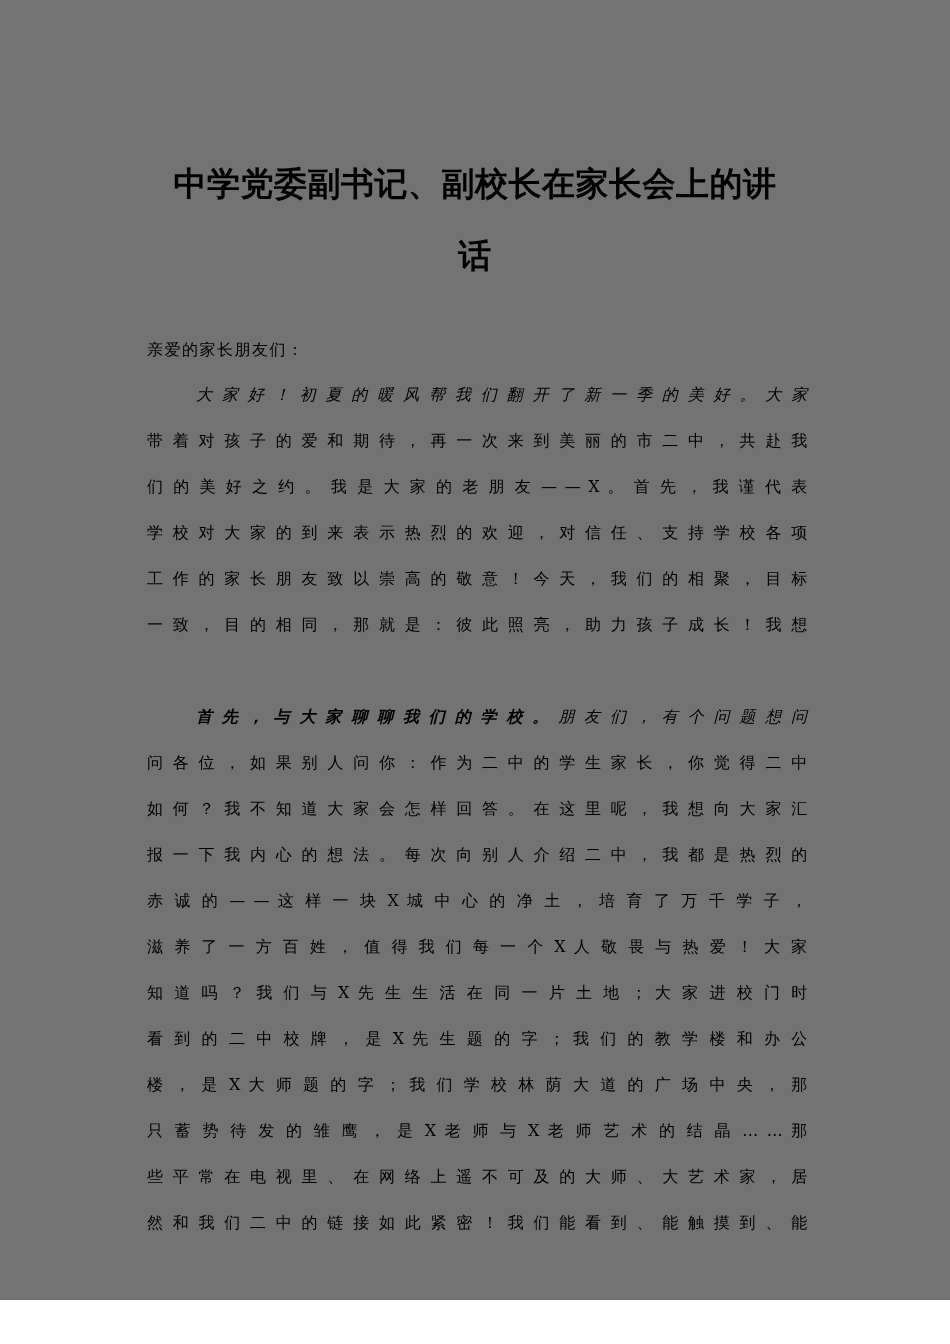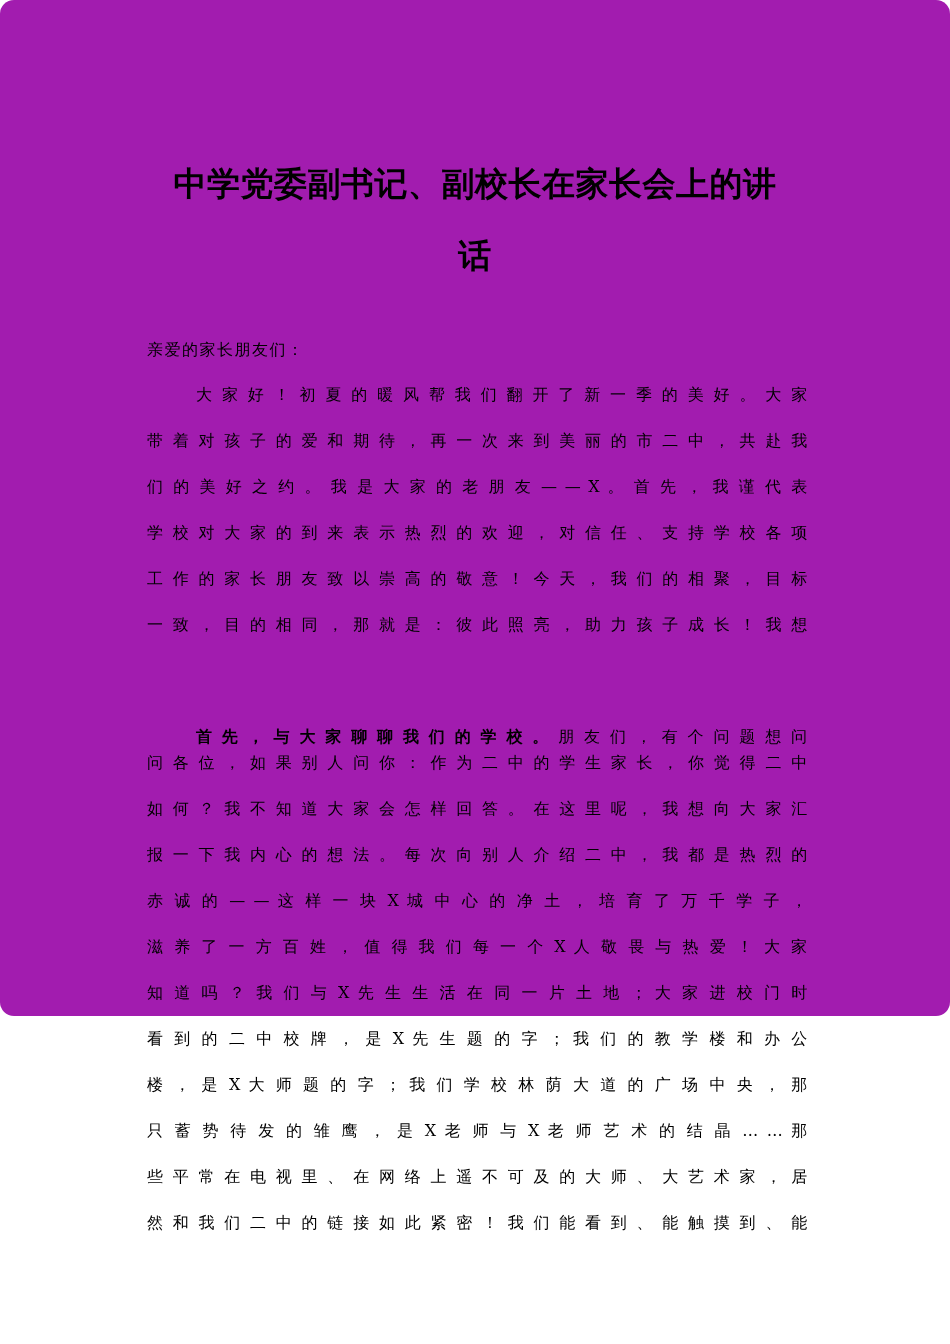--- a/index.html
+++ b/index.html
@@ -1,46 +1,46 @@
 <!DOCTYPE html>
 <html><head>
 <meta charset="utf-8">
 <style>
   html, body { margin:0; padding:0; background:#ffffff; }
   body { width:950px; height:1344px; position:relative; overflow:hidden;
          font-family: "DejaVu Serif", "Liberation Serif", serif; color:#000; }
-  .page { position:absolute; left:0; top:0; width:950px; height:1016px; background:#a21caf;border-radius:14px; }
+  .page { position:absolute; left:0; top:0; width:950px; height:1300px; background:#737373; }
   .title { position:absolute; left:140px; width:670px; text-align:center;
            font-weight:bold; font-size:33px; line-height:40px; letter-spacing:0.5px; }
   .title.l1 { top:164px; }
   .title.l2 { top:236px; }
   .line { position:absolute; left:147px; width:660px; height:30px;
           font-size:16px; line-height:30px; white-space:nowrap;
           letter-spacing:14.4px; }
   .line.just { text-align:justify; text-align-last:justify; letter-spacing:0; }
-  .indent { padding-left:49px; width:611px; }
+  .indent { padding-left:49px; width:611px;font-style:italic; }
   .b { font-weight:bold; }
 </style>
 </head>
 <body>
 
 <div class="page">
   <div class="title l1">中学党委副书记、副校长在家长会上的讲</div>
   <div class="title l2">话</div>
 
   <div class="line" style="top:335px;letter-spacing:1.5px">亲爱的家长朋友们：</div>
 
   <div class="line just indent" style="top: 380px; word-spacing: 0px;"><span>大</span> <span>家</span> <span>好</span> <span>！</span> <span>初</span> <span>夏</span> <span>的</span> <span>暖</span> <span>风</span> <span>帮</span> <span>我</span> <span>们</span> <span>翻</span> <span>开</span> <span>了</span> <span>新</span> <span>一</span> <span>季</span> <span>的</span> <span>美</span> <span>好</span> <span>。</span> <span>大</span> <span>家</span> </div>
   <div class="line just" style="top: 426px; word-spacing: 0px;"><span>带</span> <span>着</span> <span>对</span> <span>孩</span> <span>子</span> <span>的</span> <span>爱</span> <span>和</span> <span>期</span> <span>待</span> <span>，</span> <span>再</span> <span>一</span> <span>次</span> <span>来</span> <span>到</span> <span>美</span> <span>丽</span> <span>的</span> <span>市</span> <span>二</span> <span>中</span> <span>，</span> <span>共</span> <span>赴</span> <span>我</span> </div>
   <div class="line just" style="top: 472px; word-spacing: 0px;"><span>们</span> <span>的</span> <span>美</span> <span>好</span> <span>之</span> <span>约</span> <span>。</span> <span>我</span> <span>是</span> <span>大</span> <span>家</span> <span>的</span> <span>老</span> <span>朋</span> <span>友</span> <span>—</span> <span>—</span> <span>X</span> <span>。</span> <span>首</span> <span>先</span> <span>，</span> <span>我</span> <span>谨</span> <span>代</span> <span>表</span> </div>
   <div class="line just" style="top: 518px; word-spacing: 0px;"><span>学</span> <span>校</span> <span>对</span> <span>大</span> <span>家</span> <span>的</span> <span>到</span> <span>来</span> <span>表</span> <span>示</span> <span>热</span> <span>烈</span> <span>的</span> <span>欢</span> <span>迎</span> <span>，</span> <span>对</span> <span>信</span> <span>任</span> <span>、</span> <span>支</span> <span>持</span> <span>学</span> <span>校</span> <span>各</span> <span>项</span> </div>
   <div class="line just" style="top: 564px; word-spacing: 0px;"><span>工</span> <span>作</span> <span>的</span> <span>家</span> <span>长</span> <span>朋</span> <span>友</span> <span>致</span> <span>以</span> <span>崇</span> <span>高</span> <span>的</span> <span>敬</span> <span>意</span> <span>！</span> <span>今</span> <span>天</span> <span>，</span> <span>我</span> <span>们</span> <span>的</span> <span>相</span> <span>聚</span> <span>，</span> <span>目</span> <span>标</span> </div>
   <div class="line just" style="top: 610px; word-spacing: 0px;"><span>一</span> <span>致</span> <span>，</span> <span>目</span> <span>的</span> <span>相</span> <span>同</span> <span>，</span> <span>那</span> <span>就</span> <span>是</span> <span>：</span> <span>彼</span> <span>此</span> <span>照</span> <span>亮</span> <span>，</span> <span>助</span> <span>力</span> <span>孩</span> <span>子</span> <span>成</span> <span>长</span> <span>！</span> <span>我</span> <span>想</span> </div>
 
-  <div class="line just indent" style="top: 722px; word-spacing: 0px;">
+  <div class="line just indent" style="top: 702px; word-spacing: 0px;">
     <span class="b">首先，与大家聊聊我们的学校。</span><span>朋友们，有个问题想问</span>
   </div>
   <div class="line just" style="top: 748px; word-spacing: 0px;"><span>问</span> <span>各</span> <span>位</span> <span>，</span> <span>如</span> <span>果</span> <span>别</span> <span>人</span> <span>问</span> <span>你</span> <span>：</span> <span>作</span> <span>为</span> <span>二</span> <span>中</span> <span>的</span> <span>学</span> <span>生</span> <span>家</span> <span>长</span> <span>，</span> <span>你</span> <span>觉</span> <span>得</span> <span>二</span> <span>中</span> </div>
   <div class="line just" style="top: 794px; word-spacing: 0px;"><span>如</span> <span>何</span> <span>？</span> <span>我</span> <span>不</span> <span>知</span> <span>道</span> <span>大</span> <span>家</span> <span>会</span> <span>怎</span> <span>样</span> <span>回</span> <span>答</span> <span>。</span> <span>在</span> <span>这</span> <span>里</span> <span>呢</span> <span>，</span> <span>我</span> <span>想</span> <span>向</span> <span>大</span> <span>家</span> <span>汇</span> </div>
   <div class="line just" style="top: 840px; word-spacing: 0px;"><span>报</span> <span>一</span> <span>下</span> <span>我</span> <span>内</span> <span>心</span> <span>的</span> <span>想</span> <span>法</span> <span>。</span> <span>每</span> <span>次</span> <span>向</span> <span>别</span> <span>人</span> <span>介</span> <span>绍</span> <span>二</span> <span>中</span> <span>，</span> <span>我</span> <span>都</span> <span>是</span> <span>热</span> <span>烈</span> <span>的</span> </div>
   <div class="line just" style="top: 886px; word-spacing: 0px;"><span>赤</span> <span>诚</span> <span>的</span> <span>—</span> <span>—</span> <span>这</span> <span>样</span> <span>一</span> <span>块</span> <span> </span> <span>X</span> <span> </span> <span>城</span> <span>中</span> <span>心</span> <span>的</span> <span>净</span> <span>土</span> <span>，</span> <span>培</span> <span>育</span> <span>了</span> <span>万</span> <span>千</span> <span>学</span> <span>子</span> <span>，</span> </div>
   <div class="line just" style="top: 932px; word-spacing: 0px;"><span>滋</span> <span>养</span> <span>了</span> <span>一</span> <span>方</span> <span>百</span> <span>姓</span> <span>，</span> <span>值</span> <span>得</span> <span>我</span> <span>们</span> <span>每</span> <span>一</span> <span>个</span> <span> </span> <span>X</span> <span> </span> <span>人</span> <span>敬</span> <span>畏</span> <span>与</span> <span>热</span> <span>爱</span> <span>！</span> <span>大</span> <span>家</span> </div>
   <div class="line just" style="top: 978px; word-spacing: 0px;"><span>知</span> <span>道</span> <span>吗</span> <span>？</span> <span>我</span> <span>们</span> <span>与</span> <span> </span> <span>X</span> <span> </span> <span>先</span> <span>生</span> <span>生</span> <span>活</span> <span>在</span> <span>同</span> <span>一</span> <span>片</span> <span>土</span> <span>地</span> <span>；</span> <span>大</span> <span>家</span> <span>进</span> <span>校</span> <span>门</span> <span>时</span> </div>
   <div class="line just" style="top: 1024px; word-spacing: 0px;"><span>看</span> <span>到</span> <span>的</span> <span>二</span> <span>中</span> <span>校</span> <span>牌</span> <span>，</span> <span>是</span> <span> </span> <span>X</span> <span> </span> <span>先</span> <span>生</span> <span>题</span> <span>的</span> <span>字</span> <span>；</span> <span>我</span> <span>们</span> <span>的</span> <span>教</span> <span>学</span> <span>楼</span> <span>和</span> <span>办</span> <span>公</span> </div>
   <div class="line just" style="top: 1070px; word-spacing: 0px;"><span>楼</span> <span>，</span> <span>是</span> <span> </span> <span>X</span> <span> </span> <span>大</span> <span>师</span> <span>题</span> <span>的</span> <span>字</span> <span>；</span> <span>我</span> <span>们</span> <span>学</span> <span>校</span> <span>林</span> <span>荫</span> <span>大</span> <span>道</span> <span>的</span> <span>广</span> <span>场</span> <span>中</span> <span>央</span> <span>，</span> <span>那</span> </div>

